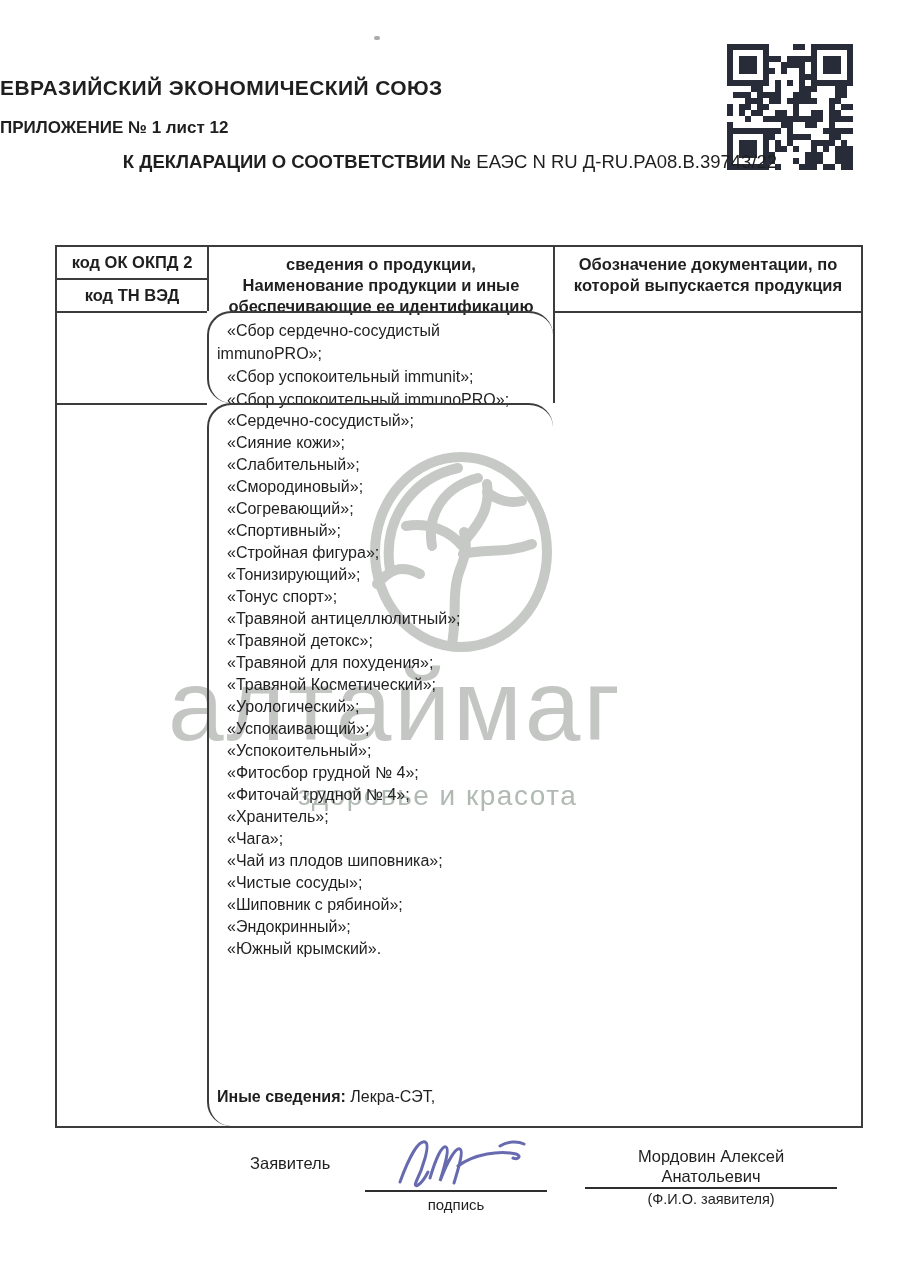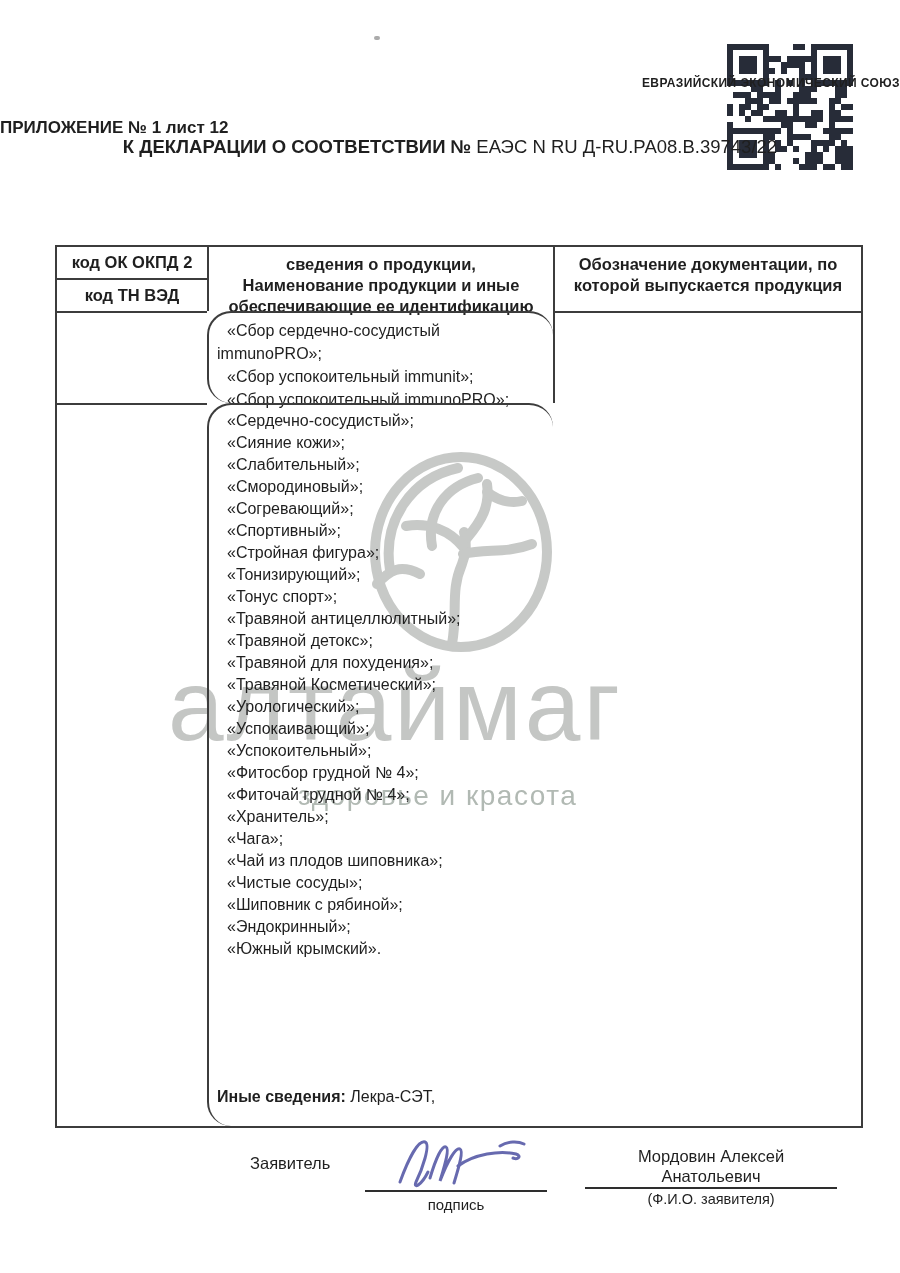--- a/index.html
+++ b/index.html
@@ -3,25 +3,25 @@
 <meta charset="utf-8">
 <style>
   html,body{margin:0;padding:0;background:#e8e8e8;}
   .page{
     position:relative; width:900px; height:1273px; margin:0 auto;
     background:#ffffff; overflow:hidden;
     font-family:"Liberation Sans", sans-serif; color:#1f1f1f;
   }
   
   .doc-header{position:absolute; left:0; top:0; width:100%; z-index:3;}
-  .h1{position:absolute; top:76px; left:0; width:100%; text-align:right;
-      font-size:12px; font-weight:bold; letter-spacing:.4px;}
+  .h1{position:absolute; top:76px; left:0; width:100%; text-align:left;
+      font-size:21px; font-weight:bold; letter-spacing:.4px;}
   .h2{position:absolute; top:118px; left:0; width:100%; text-align:left;
       font-size:17px; font-weight:bold;}
-  .h3{position:absolute; top:136px; left:0; width:100%; text-align:center;
+  .h3{position:absolute; top:151px; left:0; width:100%; text-align:center;
       font-size:18.5px;}
   .h3 .lbl{font-weight:bold;}
   .speck{position:absolute; left:374px; top:36px; width:6px; height:4px;
       background:#8f8f8f; border-radius:2px; opacity:.75;}
   
   .qr{position:absolute; left:727px; top:44px; width:126px; height:126px; z-index:2;}
   
   .watermark{position:absolute; left:0; top:0; width:100%; height:100%; z-index:0;}
   .wm-logo{position:absolute; left:370px; top:452px;}
   .wm-brand{position:absolute; left:168px; top:648px; font-size:100px; font-weight:normal;

